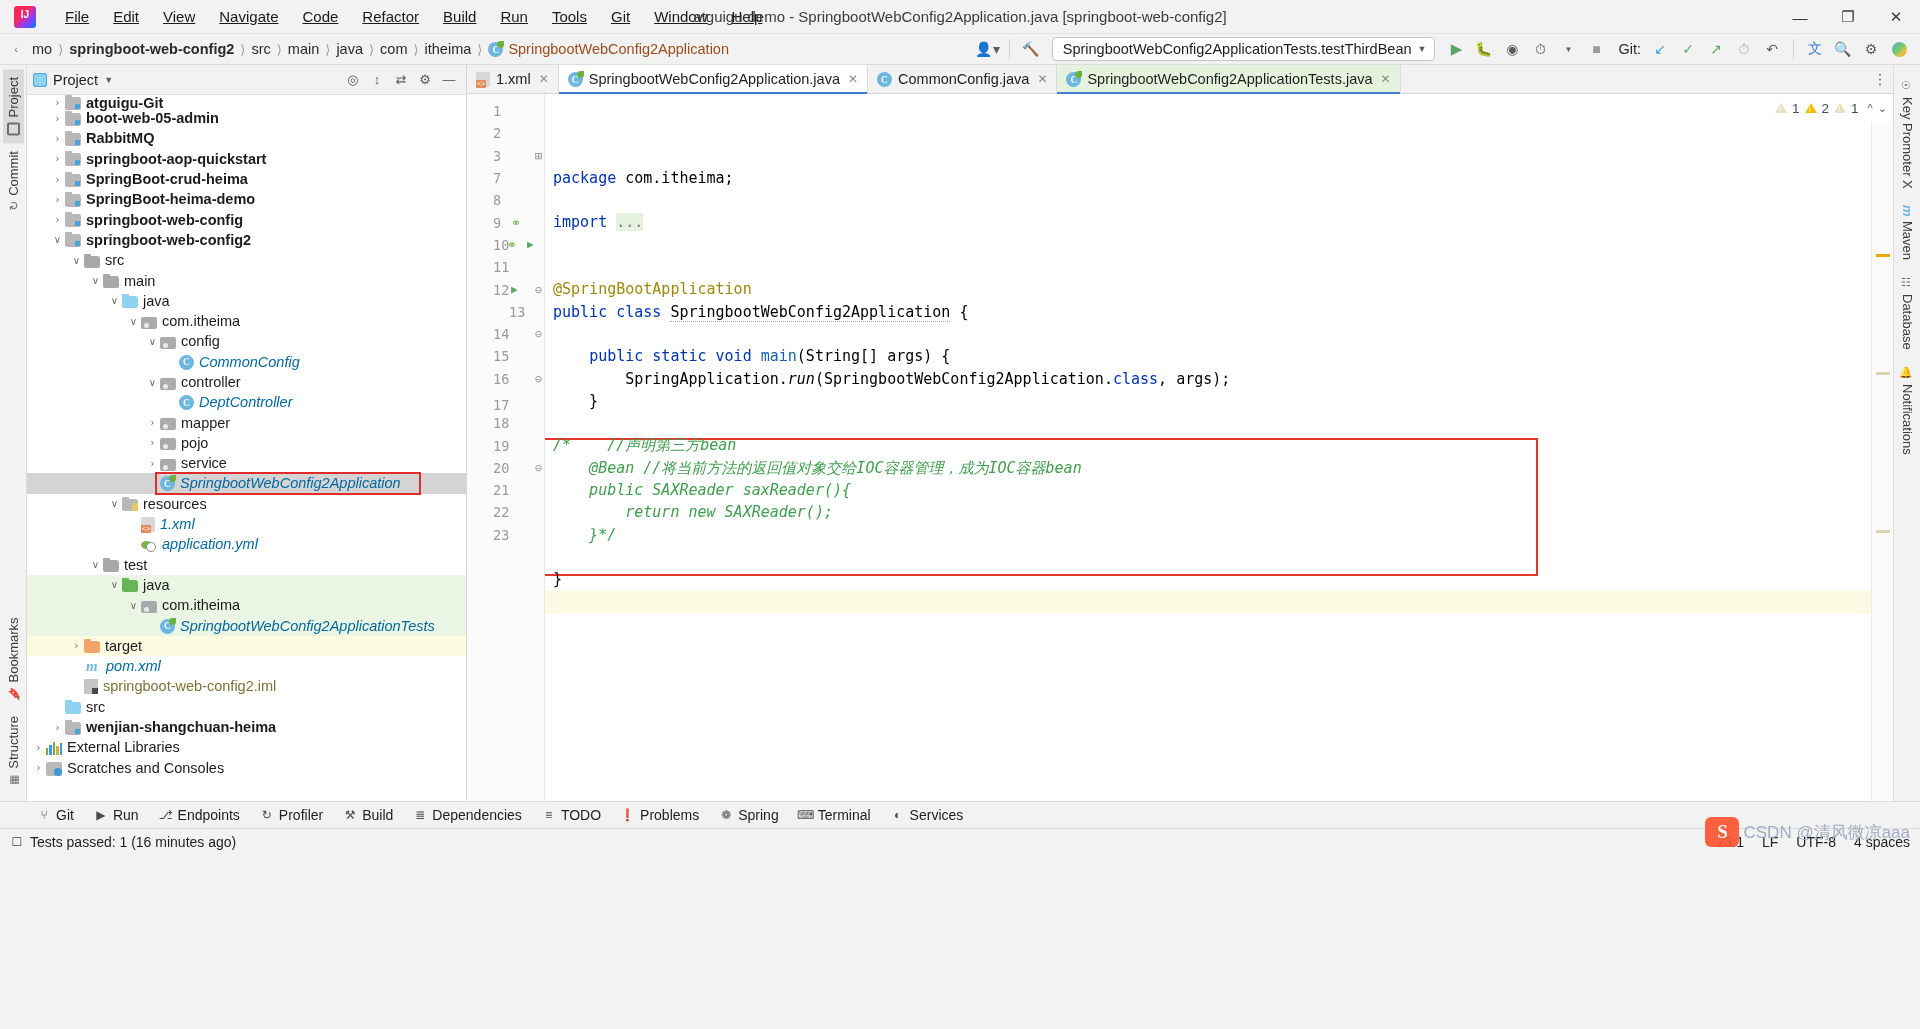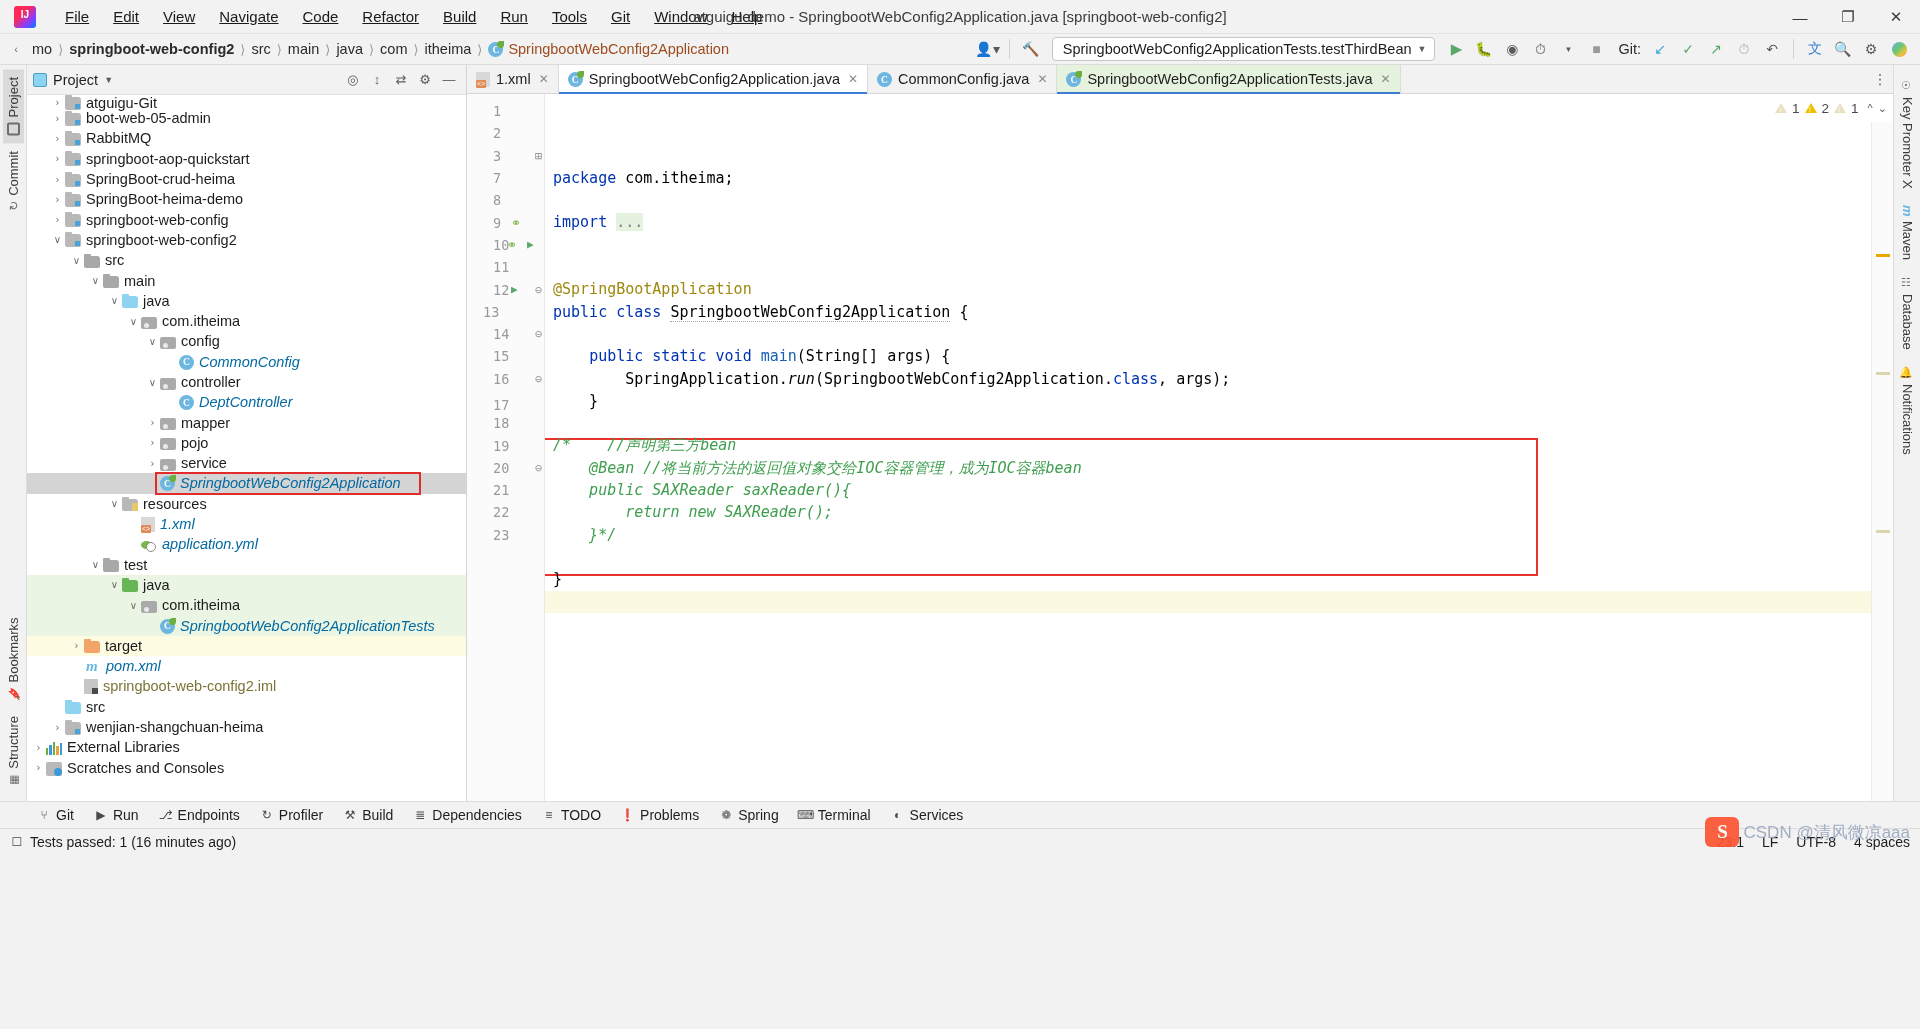--- a/index.html
+++ b/index.html
@@ -104,21 +104,21 @@
   .node {
     height: 20.3px; display: flex; align-items: center; white-space: nowrap;
     padding-left: 4px; position: relative;
   }
   .node .arrow {
     width: 15px; text-align: center; color: #6b6b6b; font-size: 10px; flex: none;
     font-family: "DejaVu Sans", sans-serif;
   }
   .node .arrow.none { visibility: hidden; }
   .node .lbl { margin-left: 5px; color: #1c1c1c; }
-  .node .lbl.bold { font-weight: normal; }
+  .node .lbl.bold { font-weight: bold; }
   .node .lbl.orange { color: #0369a1; font-style: italic; }
   .node .lbl.olive { color: #7b7437; }
   .node.sel { background: #d4d4d4; }
   .node.test-bg { background: #eaf5e3; }
   .node.target-bg { background: #fdfbe2; }
   .node.red-outline::after {
     content: ""; position: absolute; border: 2px solid #e22b2b;
     left: var(--ro-l, 150px); right: var(--ro-r, 60px); top: -1px; bottom: -1px;
   }
 
@@ -663,21 +663,21 @@
             </div>
             <div class="gline">
               <span style="position:absolute;left:26px;">11</span>
             </div>
             <div class="gline">
               <span style="position:absolute;left:26px;">12</span>
               <span style="color:#59a869;font-size:11px;position:absolute;left:44px;">▶</span>
               <span class="fold-mark" style="position:absolute;left:68px;">⊖</span>
             </div>
             <div class="gline">
-              <span style="position:absolute;left:16px;">13</span>
+              <span style="position:absolute;left:42px;">13</span>
             </div>
             <div class="gline">
               <span style="position:absolute;left:26px;">14</span>
               <span class="fold-mark" style="position:absolute;left:68px;">⊖</span>
             </div>
             <div class="gline">
               <span style="position:absolute;left:26px;">15</span>
             </div>
             <div class="gline">
               <span style="position:absolute;left:26px;">16</span>

